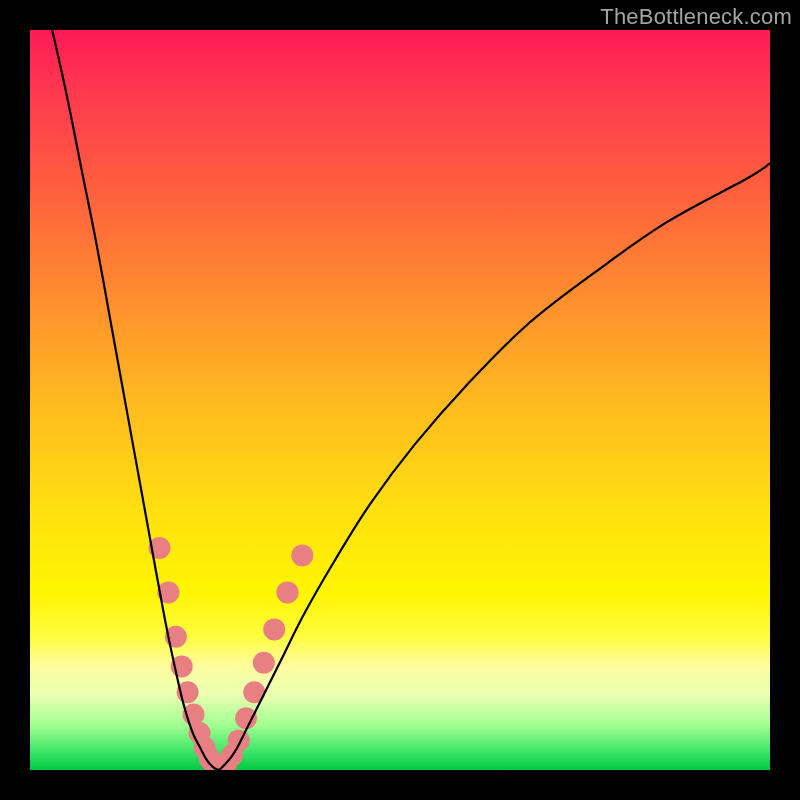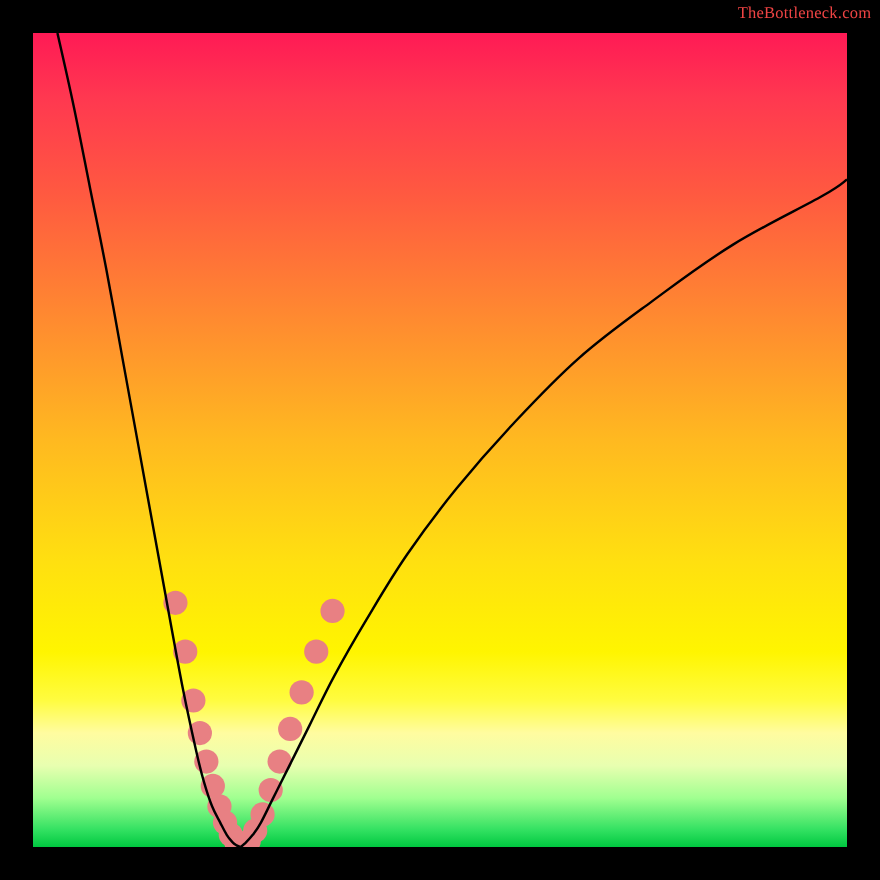--- a/index.html
+++ b/index.html
@@ -41,25 +41,24 @@
       #fffca0 86%,
       #e8ffb0 90%,
       #a0ff90 94%,
       #30e060 98%,
       #00c840 100%);
   }
   .watermark {
     position: absolute;
     top: 4px;
     right: 8px;
-    color: #ef4444;
-    font-size: 15px;
+    color: #a3a3a3;
+    font-size: 22px;
     font-weight: 500;
     letter-spacing: 0.2px;
-    font-family: Liberation Serif, serif;
   }
   svg.curves {
     position: absolute;
     top: 0; left: 0;
     width: 740px;
     height: 740px;
   }
   .curve-path {
     fill: none;
     stroke: #000;

